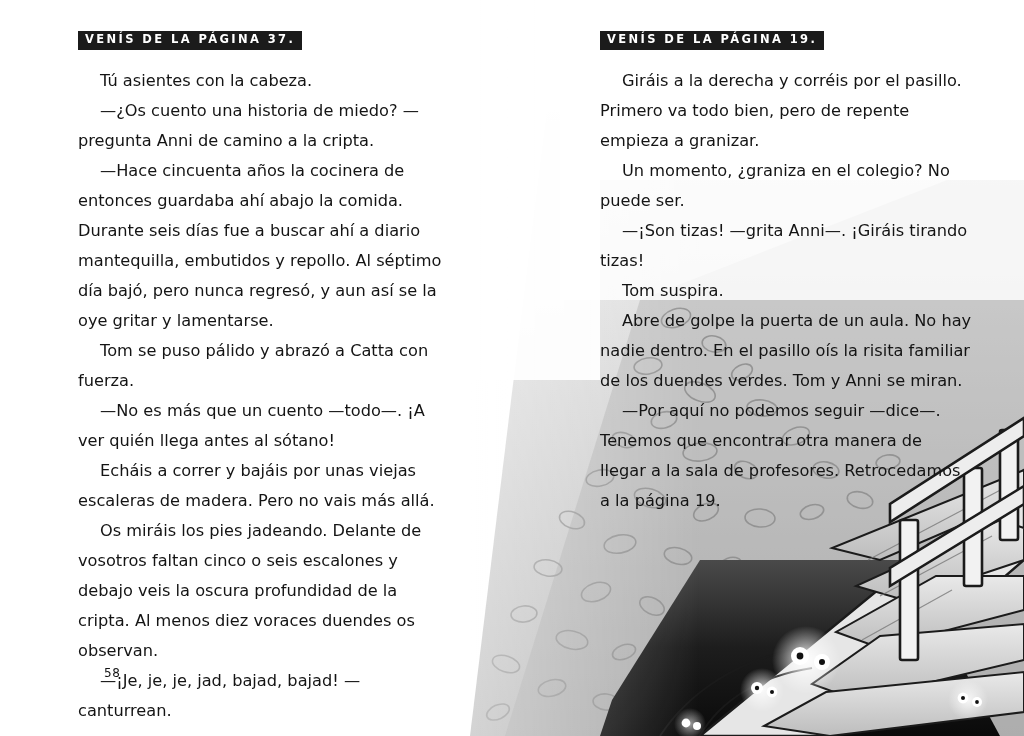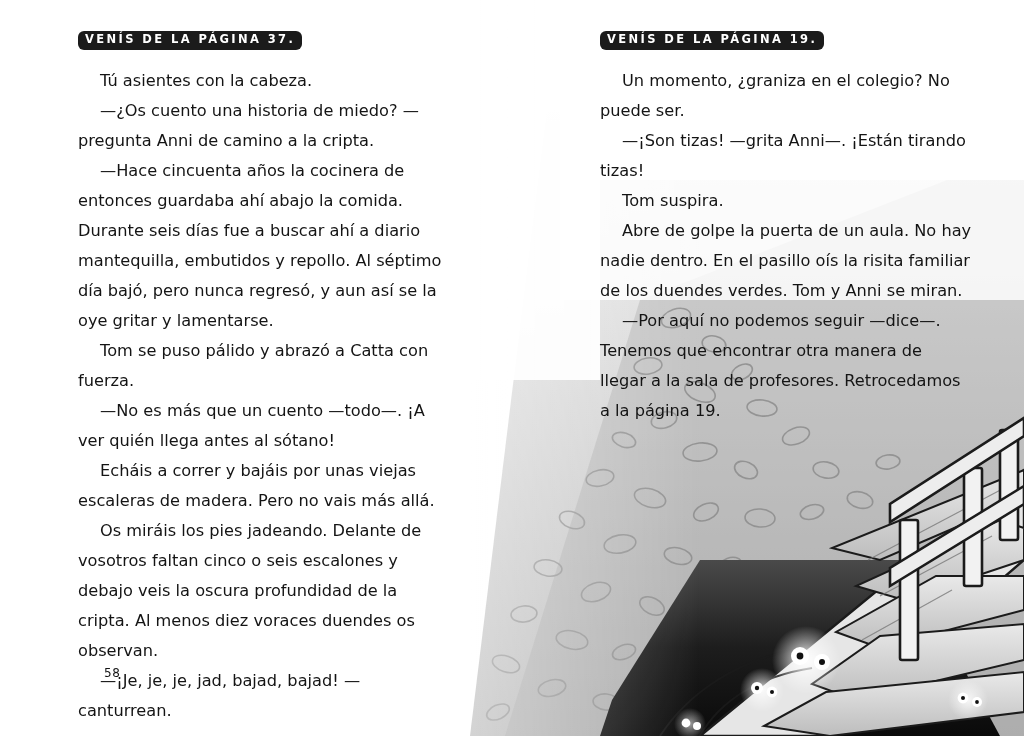--- a/index.html
+++ b/index.html
@@ -44,21 +44,20 @@
     display: inline-block;
     background: #1b1b1b;
     color: #ffffff;
     font-family: "DejaVu Sans", sans-serif;
     font-size: 11.5px;
     font-weight: bold;
     letter-spacing: 2.4px;
     padding: 3px 7px 4px 7px;
     line-height: 1;
     white-space: nowrap;
-    border-radius: 6px;
   }
 
   .body-text {
     margin-top: 16px;
     color: #141414;
     font-size: 16.2px;
     line-height: 30px;
     text-align: left;
   }
   .body-text p {
@@ -235,22 +234,23 @@
       <p>Echáis a correr y bajáis por unas viejas escaleras de madera. Pero no vais más allá.</p>
       <p>Os miráis los pies jadeando. Delante de vosotros faltan cinco o seis escalones y debajo veis la oscura profundidad de la cripta. Al menos diez voraces duendes os observan.</p>
       <p>—¡Je, je, je, jad, bajad, bajad! —canturrean.</p>
 
     </div>
   </div>
 
   <div class="column col-right">
     <div class="ribbon">VENÍS DE LA PÁGINA 19.</div>
     <div class="body-text">
+      <p>Giráis a la derecha y corréis por el pasillo. Primero va todo bien, pero de repente empieza a granizar.</p>
       <p>Un momento, ¿graniza en el colegio? No puede ser.</p>
-      <p>—¡Son tizas! —grita Anni—. ¡Están tirando tizas!</p>
+      <p>—¡Son tizas! —grita Anni—. ¡Giráis tirando tizas!</p>
       <p>Tom suspira.</p>
       <p>Abre de golpe la puerta de un aula. No hay nadie dentro. En el pasillo oís la risita familiar de los duendes verdes. Tom y Anni se miran.</p>
       <p>—Por aquí no podemos seguir —dice—. Tenemos que encontrar otra manera de llegar a la sala de profesores. Retrocedamos a la página 19.</p>
     </div>
   </div>
 
   <div class="folio">58</div>
 
 </div>
 

